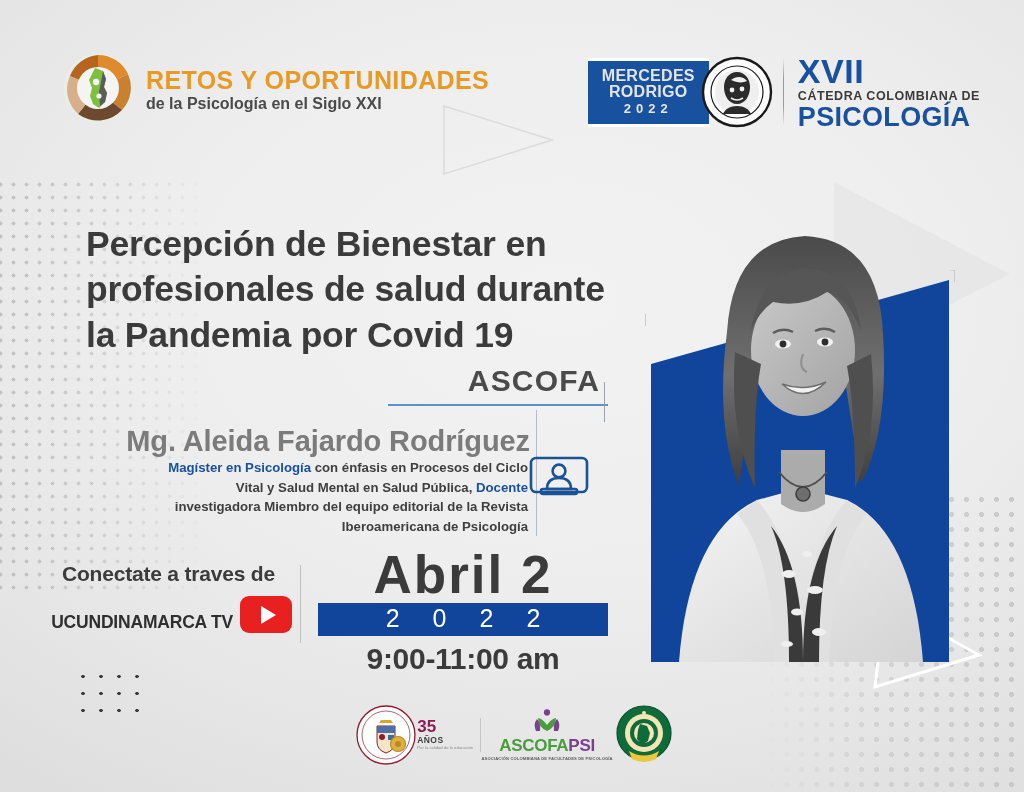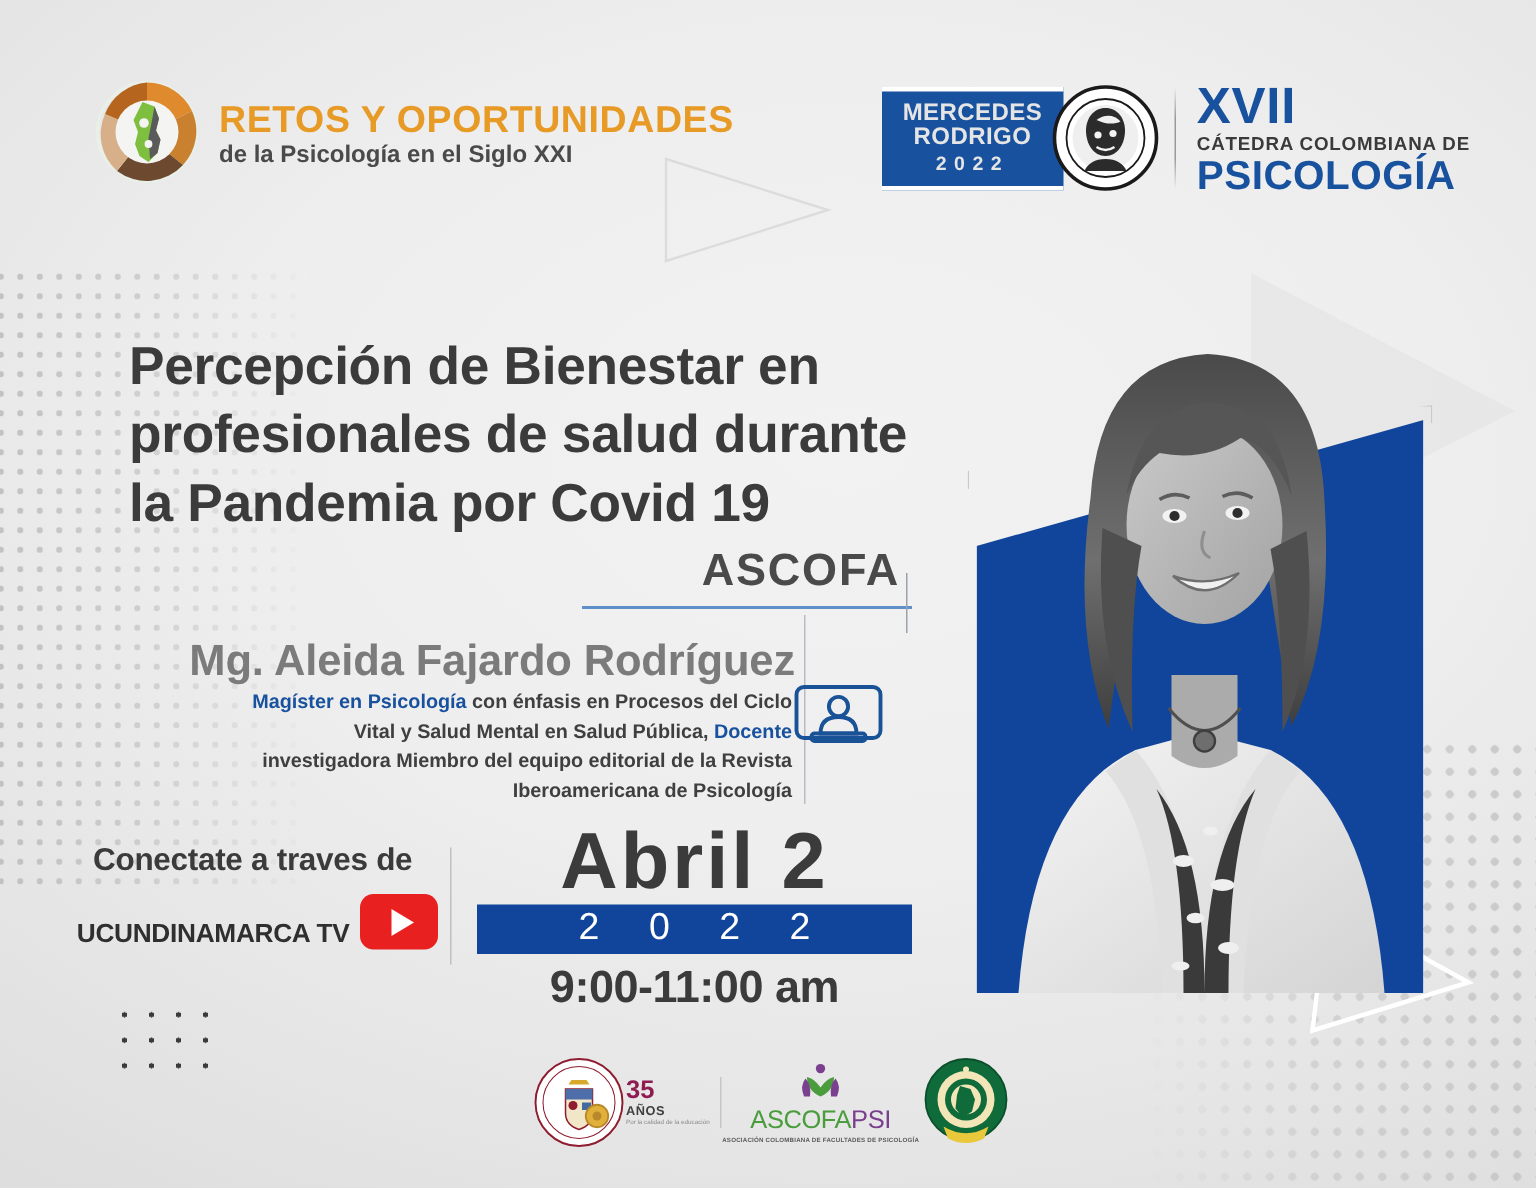--- a/index.html
+++ b/index.html
@@ -281,21 +281,21 @@
     display: flex; align-items: center; justify-content: space-between;
   }
   .logo-caldas { width: 62px; height: 62px; }
   .logo-35 { display: flex; align-items: center; gap: 7px; }
   .logo-35 .n { text-align: left; }
   .logo-35 .n .num { font-size: 17px; font-weight: 800; color: #8e1c52; line-height: .95; }
   .logo-35 .n .anos { font-size: 8.5px; font-weight: 800; color: #3f3f3f; letter-spacing: .4px; }
   .logo-35 .n .tiny { font-size: 4.2px; color: #8a8a8a; line-height: 1.25; }
   .logo-35 .bar { width: 1px; height: 34px; background: #c6c6c6; }
   .logo-asco { text-align: center; }
-  .logo-asco .word { font-size: 17px; font-weight: 400; color: #4a9c3d; letter-spacing: -.3px; line-height: 1; }
+  .logo-asco .word { font-size: 17px; font-weight: 700; color: #4a9c3d; letter-spacing: -.3px; line-height: 1; }
   .logo-asco .word .p2 { color: #7b3f8f; }
   .logo-asco .tagline { font-size: 4.1px; font-weight: 700; color: #5b5b5b; letter-spacing: .15px; margin-top: 2px; }
   .logo-cundi { width: 62px; height: 62px; }
 </style>
 </head>
 <body>
 
 <div class="poster">
 
   <div class="dots-left"></div>

